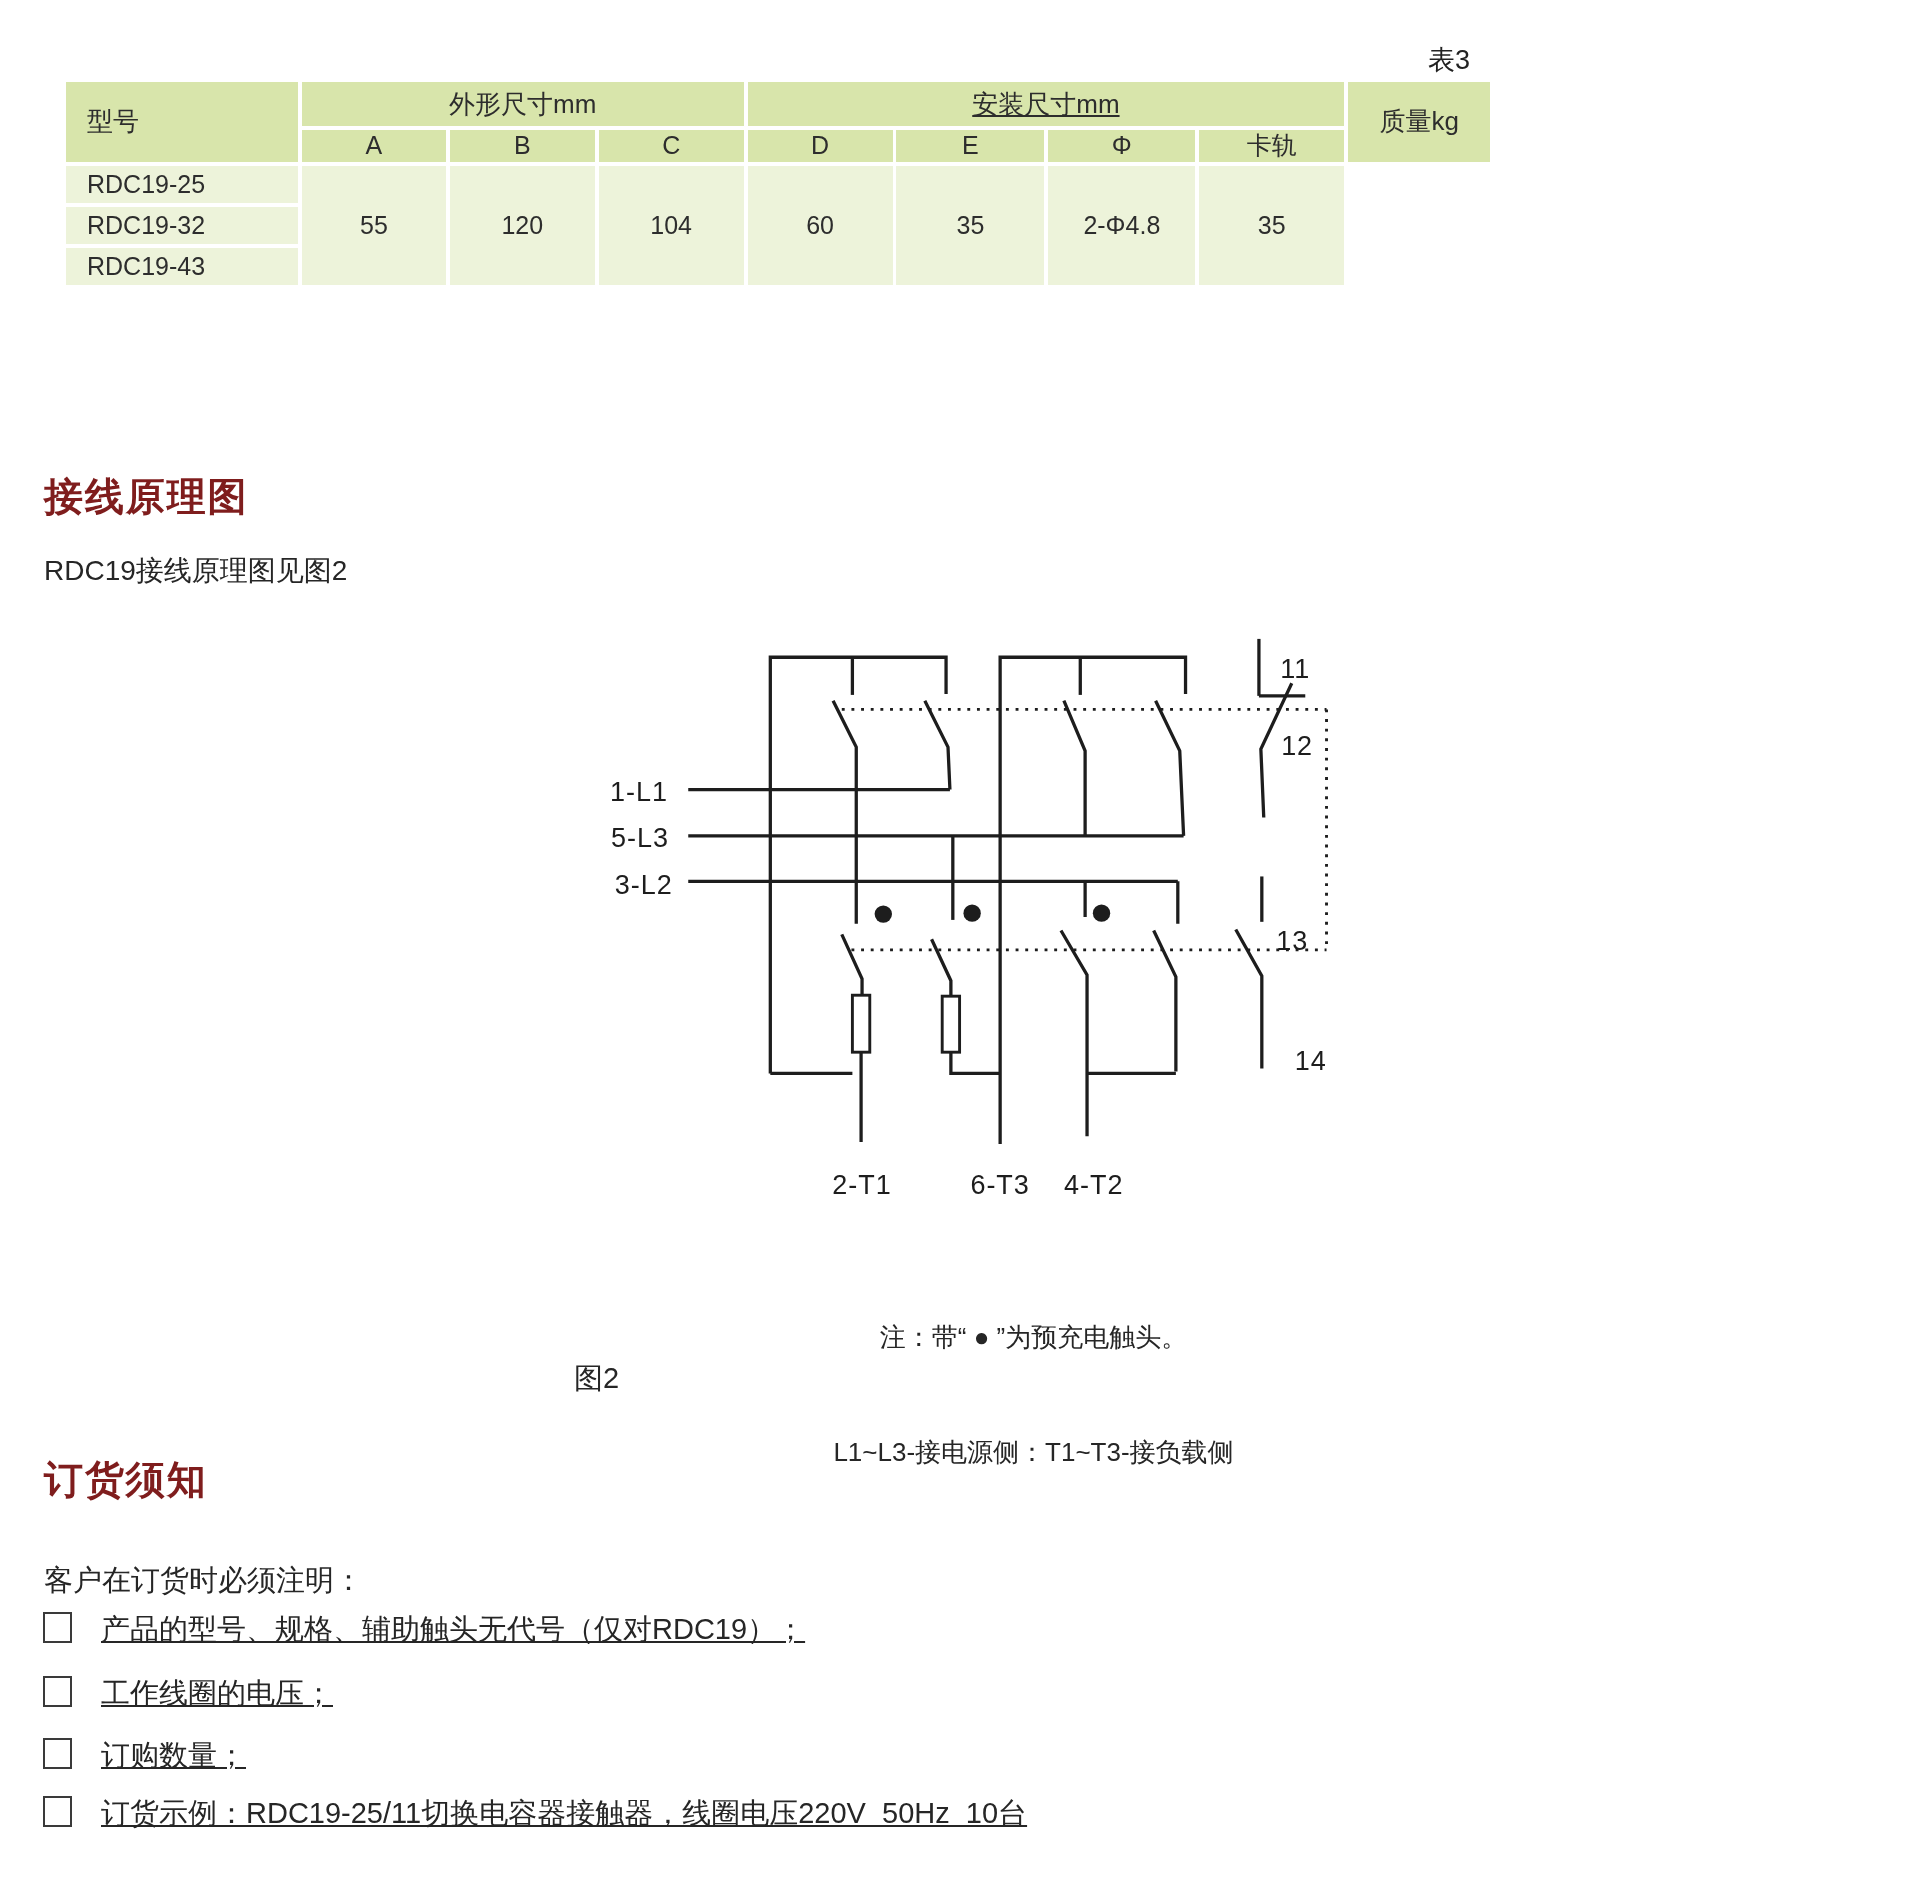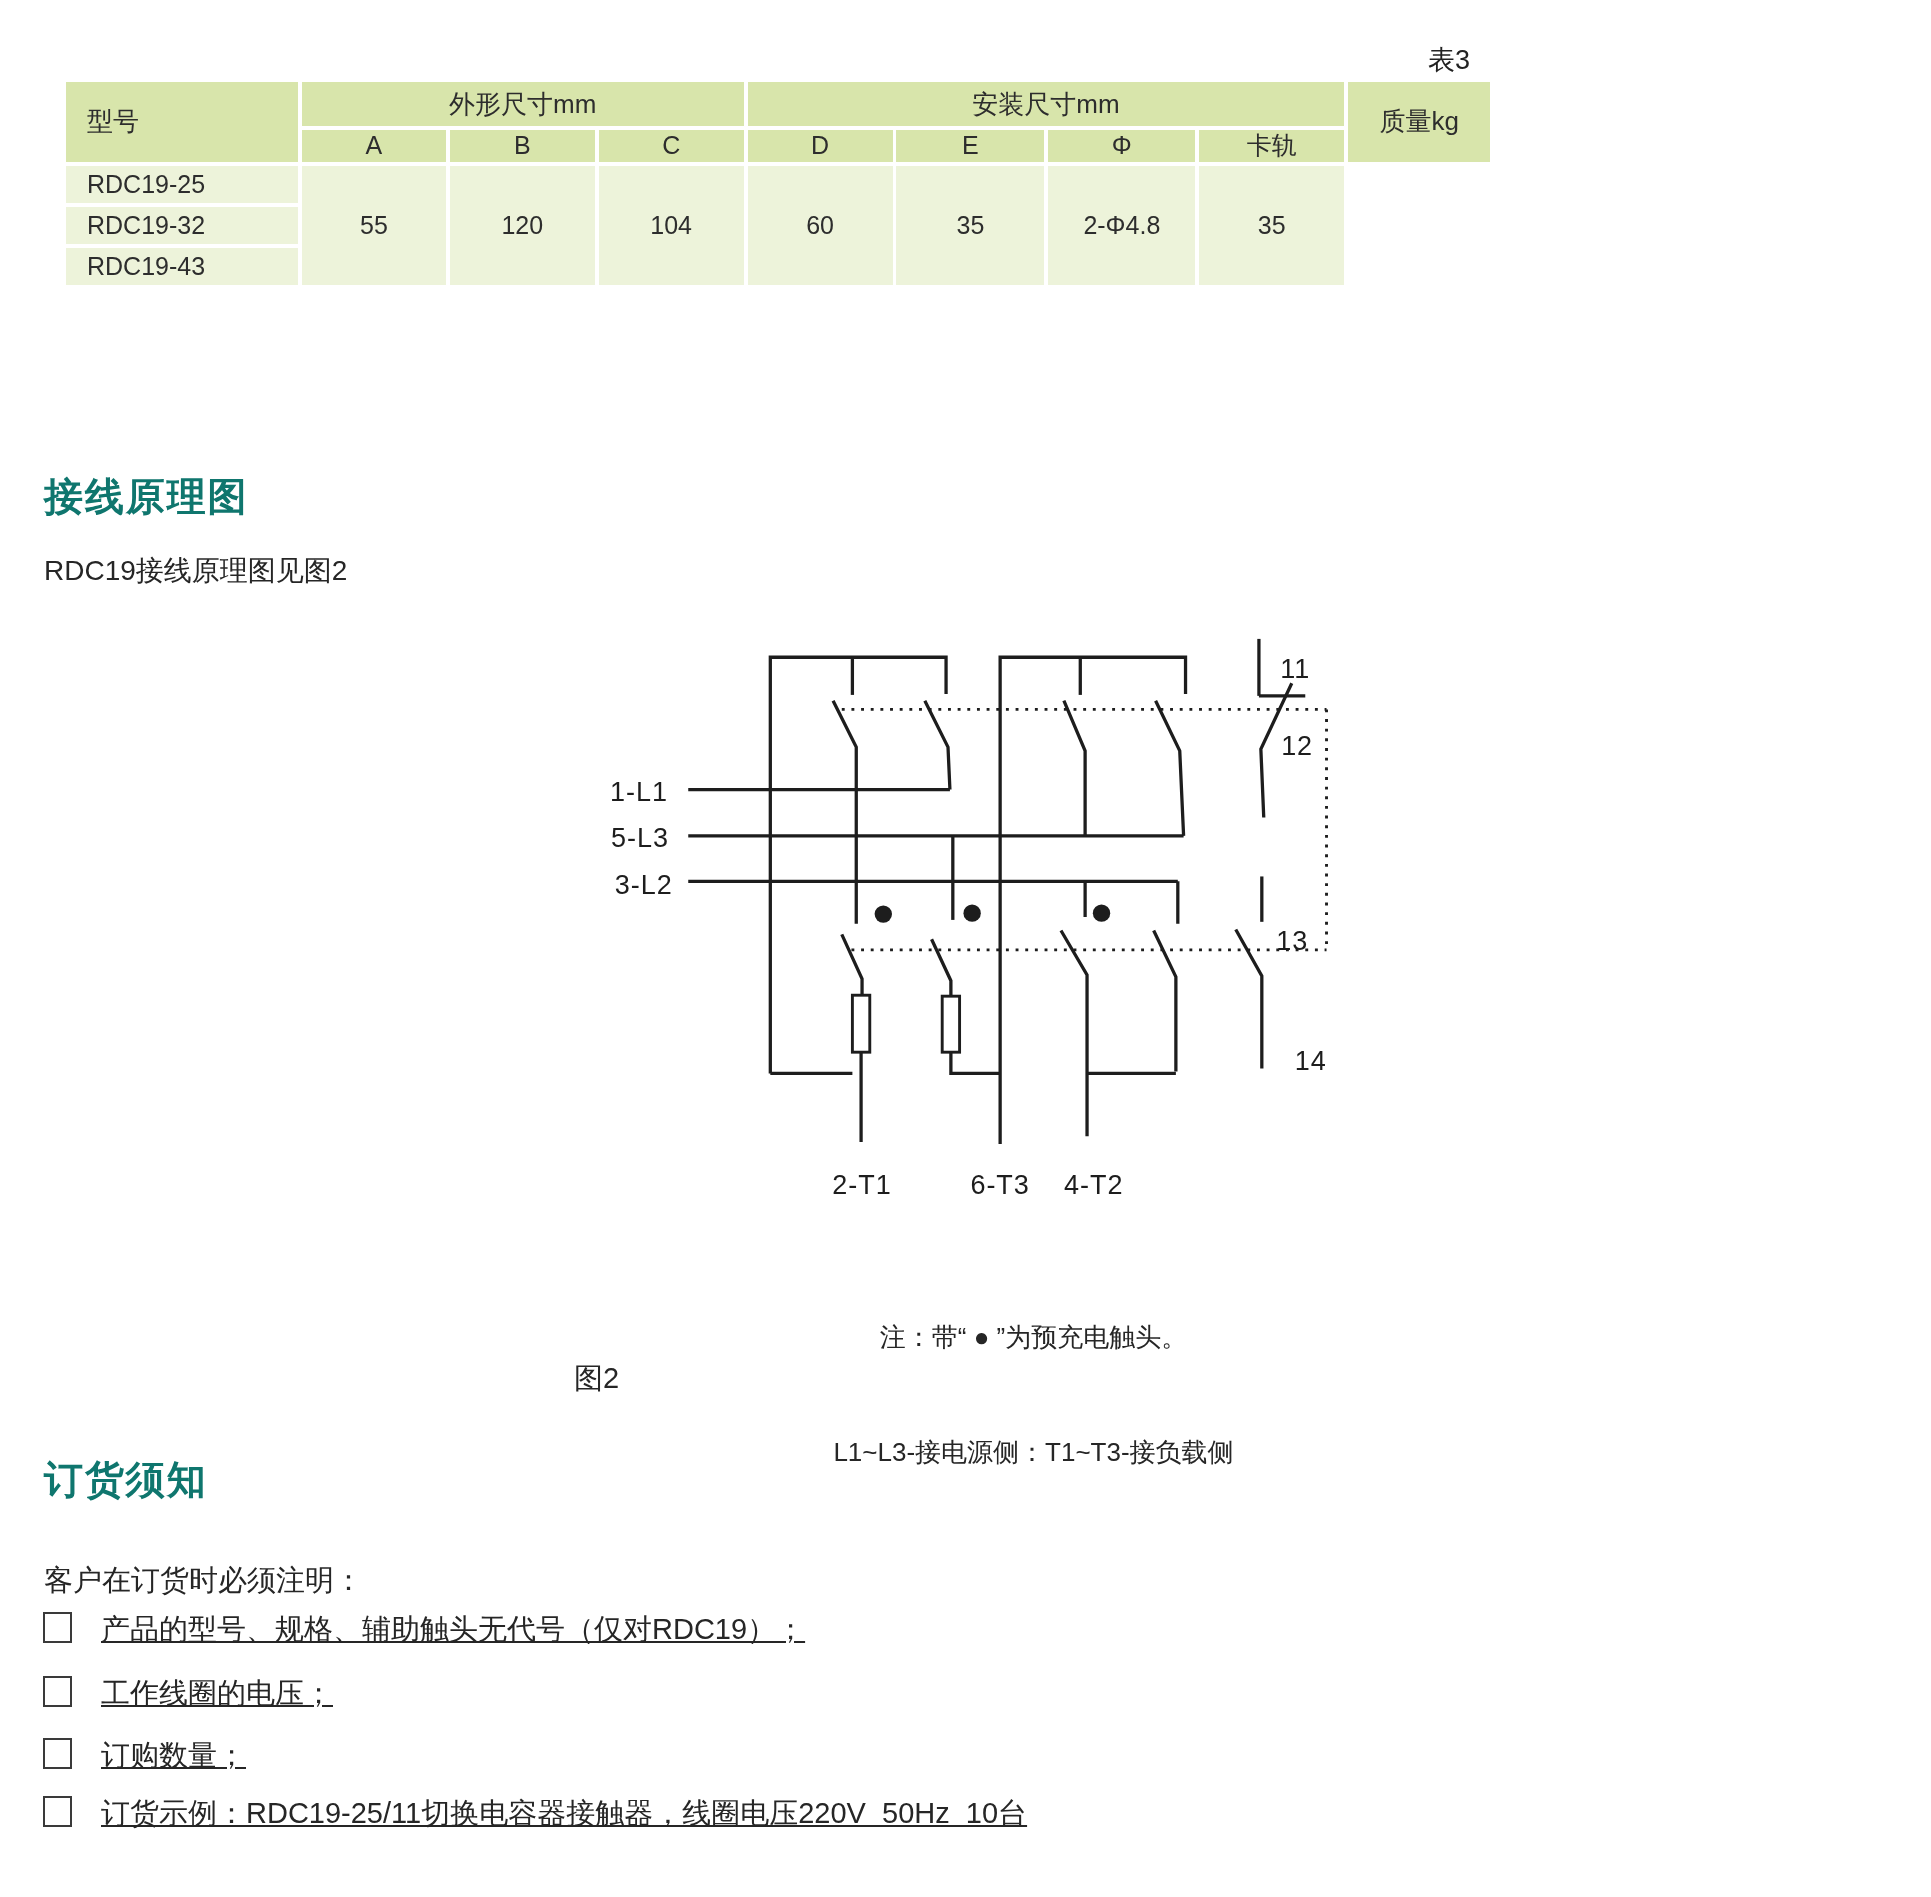--- a/index.html
+++ b/index.html
@@ -12,27 +12,27 @@
     font-size:27px;color:#222;}
   
   .spec-table{position:absolute;left:43px;top:82px;display:grid;
     grid-template-columns:232px 144px 145px 145px 145px 148px 147px 145px 142px;
     grid-template-rows:44px 32px 37px 37px 37px;gap:3.9px;background:#ffffff;margin-left:23px;}
   .cell{display:flex;align-items:center;justify-content:center;font-size:26px;color:#2d2d2d;}
   .hc{background:#d8e5ab;}
   .dc{background:#edf3da;font-size:25px;}
   .cell-model-hd{grid-column:1;grid-row:1/3;justify-content:flex-start;padding-left:21px;box-sizing:border-box;}
   .cell-outline{grid-column:2/5;grid-row:1;}
-  .cell-mount{grid-column:5/9;grid-row:1;}
+  .cell-mount{grid-column:5/9;grid-row:1;text-decoration:underline;}
   .cell-weight-hd{grid-column:9;grid-row:1/3;}
   .sub{grid-row:2;font-size:25px;}
   .model-cell{grid-column:1;justify-content:flex-start;padding-left:21px;box-sizing:border-box;}
   .vspan{grid-row:3/6;}
   
-  .sec-heading{position:absolute;left:44px;font-size:39px;font-weight:bold;color:#0f766e;letter-spacing:1.9px;}
+  .sec-heading{position:absolute;left:44px;font-size:39px;font-weight:bold;color:#7f1d1d;letter-spacing:1.9px;}
   .body-text{position:absolute;left:44px;font-size:28px;color:#262626;}
   
   .diagram{position:absolute;left:579px;top:608px;}
   .diagram text{font-family:"Liberation Sans",sans-serif;font-size:28px;fill:#1d1d1d;letter-spacing:1px;}
   .note-block{position:absolute;left:599px;top:1258px;width:869px;text-align:center;
     font-size:26px;color:#262626;white-space:pre-wrap;}
   .note-line2{margin-top:18.3px;}
   .fig-caption{position:absolute;left:574px;top:1359px;width:869px;
     font-size:29px;color:#262626;}
   

